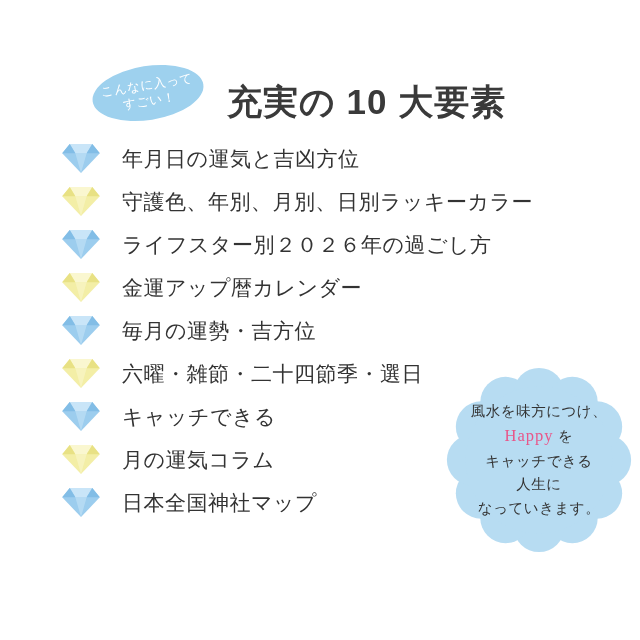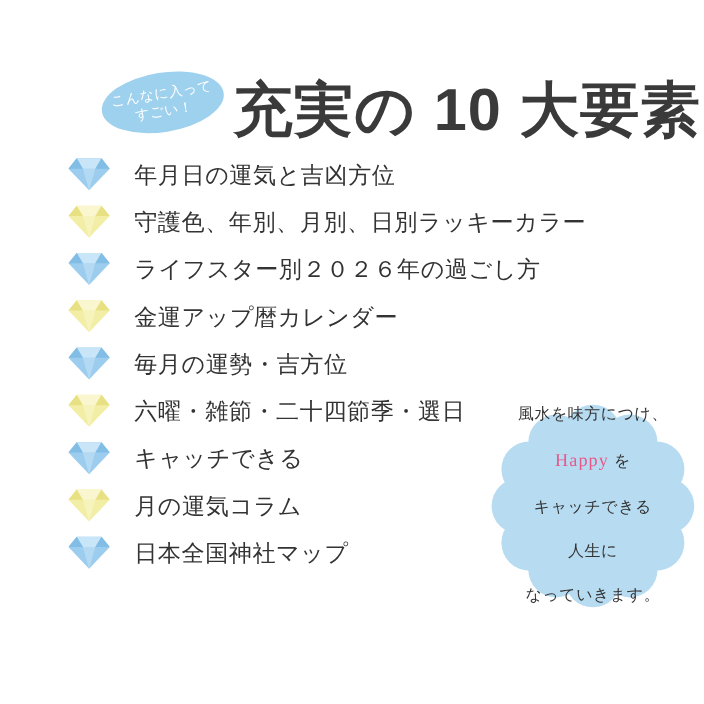--- a/index.html
+++ b/index.html
@@ -10,39 +10,39 @@
   .top-badge{
     position:absolute;left:92px;top:66px;width:112px;height:54px;
     background:var(--badge-blue);border-radius:50%;
     transform:rotate(-9deg);
     display:flex;flex-direction:column;align-items:center;justify-content:center;
     color:#ffffff;font-size:12.5px;line-height:1.3;text-align:center;letter-spacing:0.5px;
   }
 
   
   .title{
-    position:absolute;left:212px;top:64px;margin:0;
-    font-size:54px;font-weight:600;color:var(--title-dark);letter-spacing:1px;white-space:nowrap;
+    position:absolute;left:212px;top:64px;margin:15px;
+    font-size:35px;font-weight:600;color:var(--title-dark);letter-spacing:1px;white-space:nowrap;
   }
 
   
   .list{position:absolute;left:62px;top:137px;}
   .list-row{display:flex;align-items:center;height:43px;}
   .diamond{width:38px;flex:0 0 38px;display:flex;align-items:center;}
   .label{
     margin-left:22px;font-size:21px;font-weight:500;color:var(--text-dark);
     letter-spacing:0.5px;white-space:nowrap;
   }
 
   
   .flower{position:absolute;left:445px;top:366px;width:188px;height:188px;}
   .flower svg{position:absolute;inset:0;width:100%;height:100%;}
   .flower-text{
     position:absolute;inset:0;display:flex;flex-direction:column;
-    align-items:center;justify-content:space-between;text-align:center;
+    align-items:center;justify-content:center;text-align:center;
     font-size:14.5px;color:var(--text-dark);line-height:1.62;letter-spacing:0.5px;
   }
   .flower-line{white-space:nowrap;}
   .happy{
     color:var(--happy-pink);
     font-family:Liberation Serif, serif;
     font-size:16.5px;letter-spacing:1px;
   }
 </style>
 </head>

